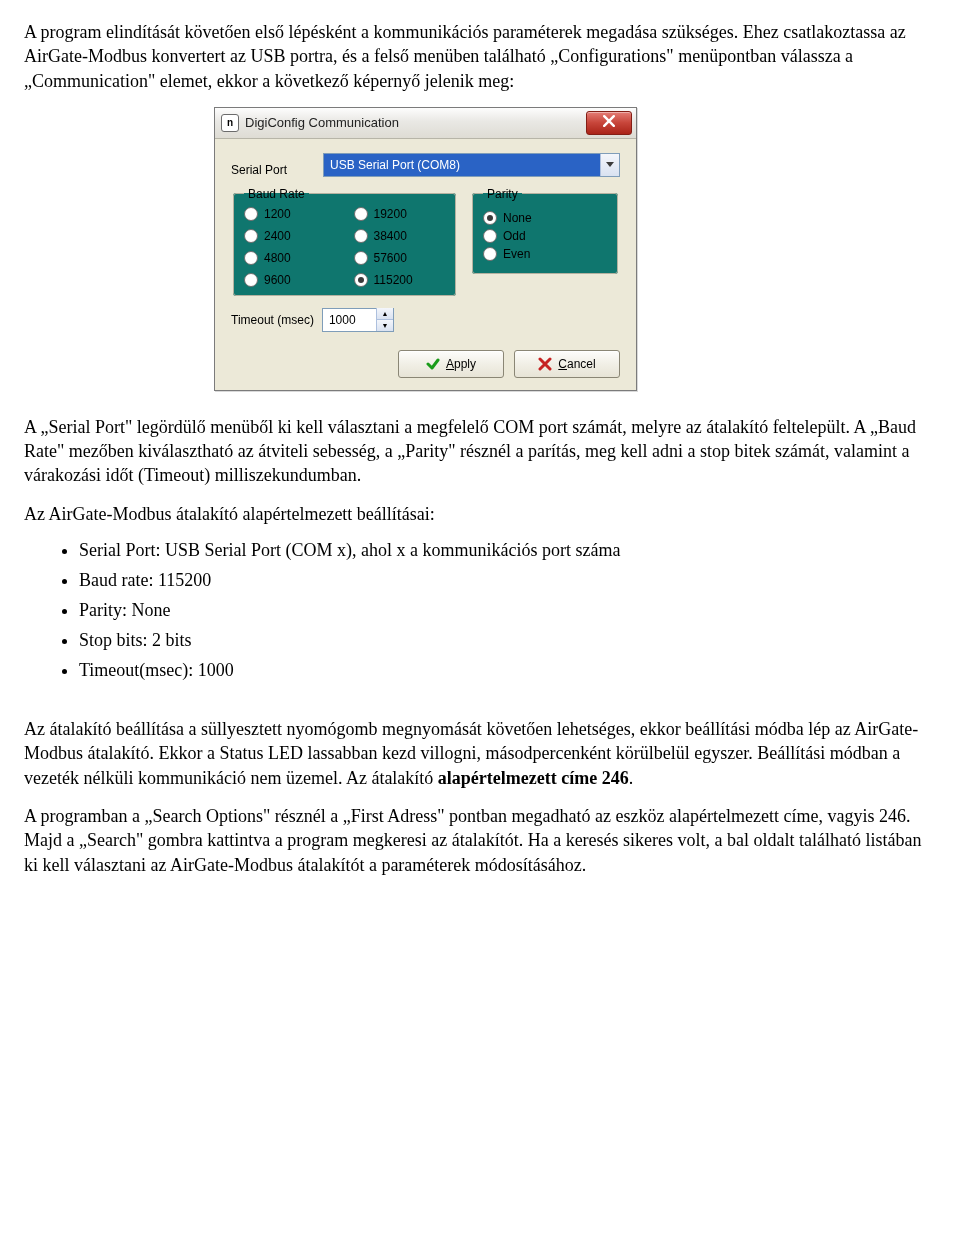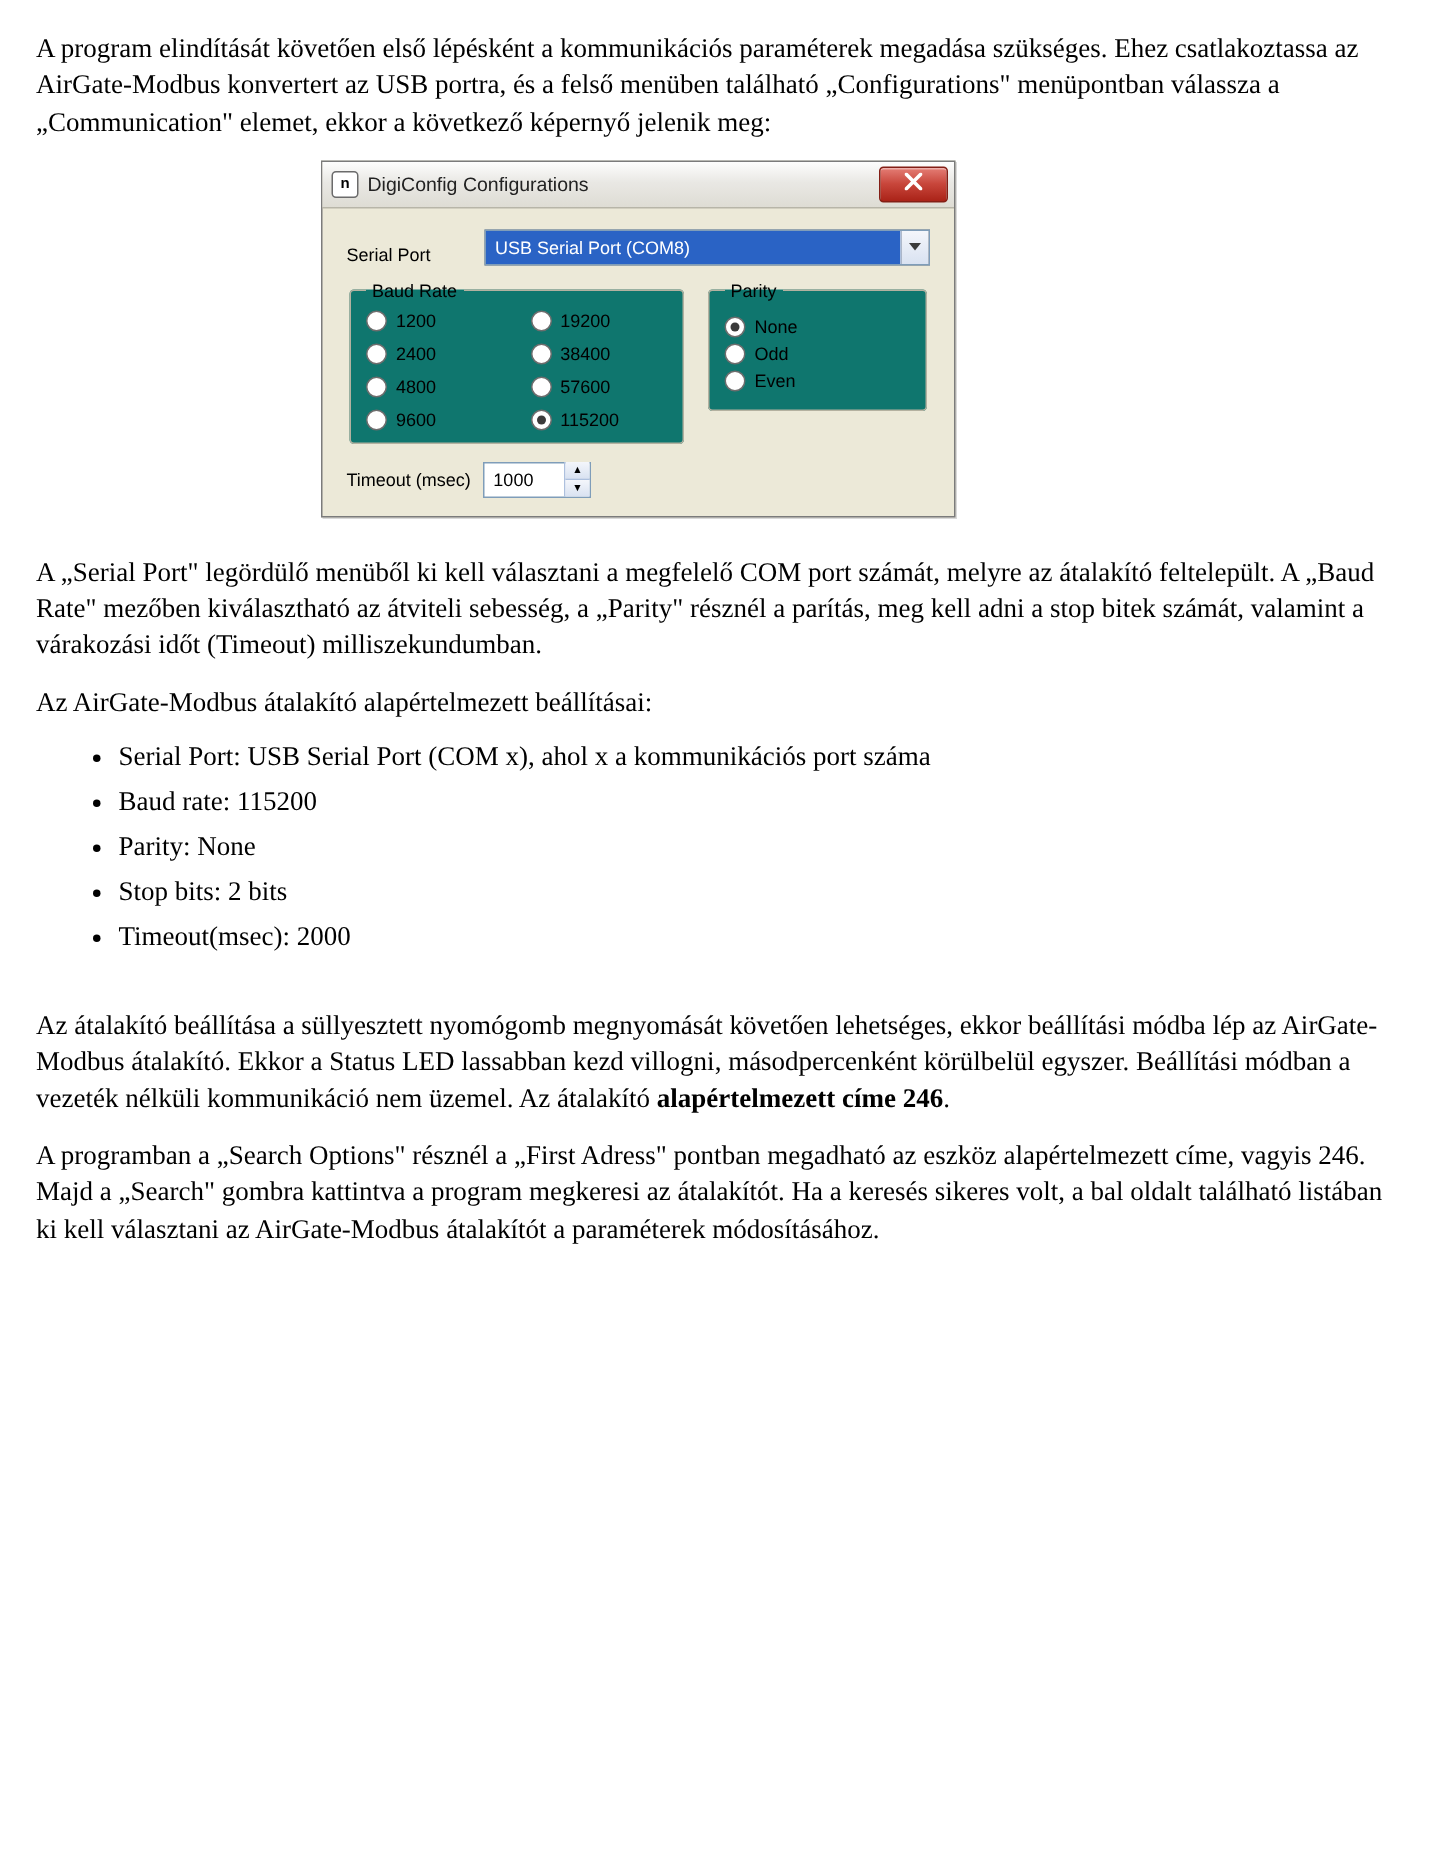--- a/index.html
+++ b/index.html
@@ -135,21 +135,21 @@
 </style>
 </head>
 <body>
 
 <p>A program elindítását követően első lépésként a kommunikációs paraméterek megadása szükséges. Ehez csatlakoztassa az AirGate-Modbus konvertert az USB portra, és a felső menüben található „Configurations" menüpontban válassza a „Communication" elemet, ekkor a következő képernyő jelenik meg:</p>
 
 <div class="dlg-wrap">
   <div class="dlg">
     <div class="titlebar">
       <span class="app-icon">n</span>
-      <span class="title">DigiConfig Configurations</span>
+      <span class="title">DigiConfig Communication</span>
       <div class="closebtn">
         <span>
           <svg viewBox="0 0 10 10">
               <path d="M1 1 L9 9 M9 1 L1 9" stroke="#fff" stroke-width="2" stroke-linecap="round"></path>
             </svg>
         </span>
       </div>
     </div>
     <div class="body">
       <div class="row">
@@ -226,32 +226,50 @@
         <span>Timeout (msec)</span>
         <div class="spin">
           <span class="spin-val">1000</span>
           <span class="spin-btns">
             <div>▲</div>
             <div>▼</div>
           </span>
         </div>
       </div>
 
+      <div class="btnrow">
+        <div class="btn">
+          <span class="btn-icon">
+            <svg viewBox="0 0 14 14">
+                <path d="M2 7 L6 11 L12 3" stroke="#1a9b1a" stroke-width="3" fill="none" stroke-linecap="round" stroke-linejoin="round"></path>
+              </svg>
+          </span>
+          <span><u>A</u><span>pply</span></span>
+        </div>
+        <div class="btn">
+          <span class="btn-icon">
+            <svg viewBox="0 0 14 14">
+                <path d="M2 2 L12 12 M12 2 L2 12" stroke="#c62222" stroke-width="3" stroke-linecap="round"></path>
+              </svg>
+          </span>
+          <span><u>C</u><span>ancel</span></span>
+        </div>
+      </div>
     </div>
   </div>
 </div>
 
 <p>A „Serial Port" legördülő menüből ki kell választani a megfelelő COM port számát, melyre az átalakító feltelepült. A „Baud Rate" mezőben kiválasztható az átviteli sebesség, a „Parity" résznél a parítás, meg kell adni a stop bitek számát, valamint a várakozási időt (Timeout) milliszekundumban.</p>
 <p>Az AirGate-Modbus átalakító alapértelmezett beállításai:</p>
 
 <ul>
   <li>Serial Port: USB Serial Port (COM x), ahol x a kommunikációs port száma</li>
   <li>Baud rate: 115200</li>
   <li>Parity: None</li>
   <li>Stop bits: 2 bits</li>
-  <li>Timeout(msec): 2000</li>
+  <li>Timeout(msec): 1000</li>
 </ul>
 
 <p style="margin-top:36px">
   <span>Az átalakító beállítása a süllyesztett nyomógomb megnyomását követően lehetséges, ekkor beállítási módba lép az AirGate-Modbus átalakító. Ekkor a Status LED lassabban kezd villogni, másodpercenként körülbelül egyszer. Beállítási módban a vezeték nélküli kommunikáció nem üzemel. Az átalakító </span><span class="bold">alapértelmezett címe 246</span><span>.</span>
 </p>
 
 <p>A programban a „Search Options" résznél a „First Adress" pontban megadható az eszköz alapértelmezett címe, vagyis 246. Majd a „Search" gombra kattintva a program megkeresi az átalakítót. Ha a keresés sikeres volt, a bal oldalt található listában ki kell választani az AirGate-Modbus átalakítót a paraméterek módosításához.</p>
 
 </body></html>

